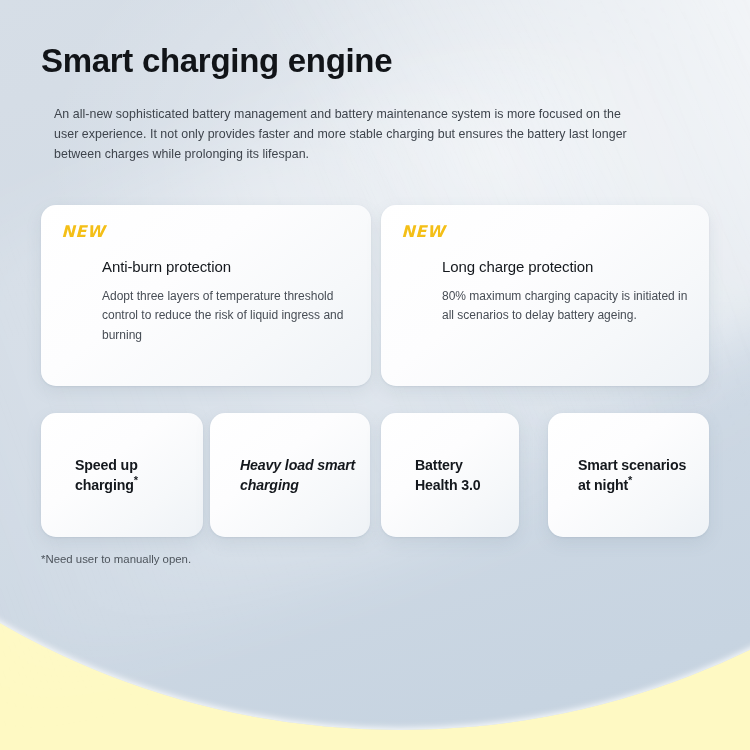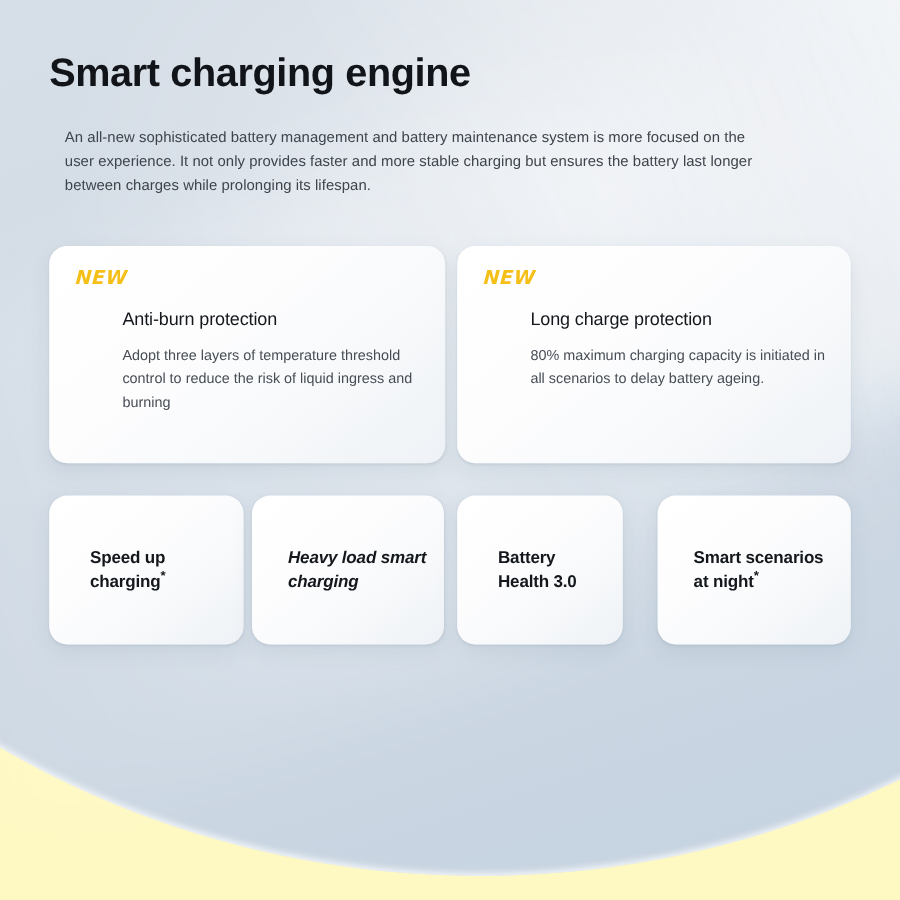--- a/index.html
+++ b/index.html
@@ -230,16 +230,17 @@
 
     <div class="card card-small s2">
       <div class="small-label"><span>Battery Health 3.0</span><sup class="ast"></sup></div>
     </div>
 
     <div class="card card-small s3">
       <div class="small-label"><span>Smart scenarios at night</span><sup class="ast">*</sup></div>
     </div>
 
     <div class="footnotes">
+      <div class="footnote">*Need user to manually open.</div>
     </div>
 
   </div>
 </div>
 
 </body></html>

